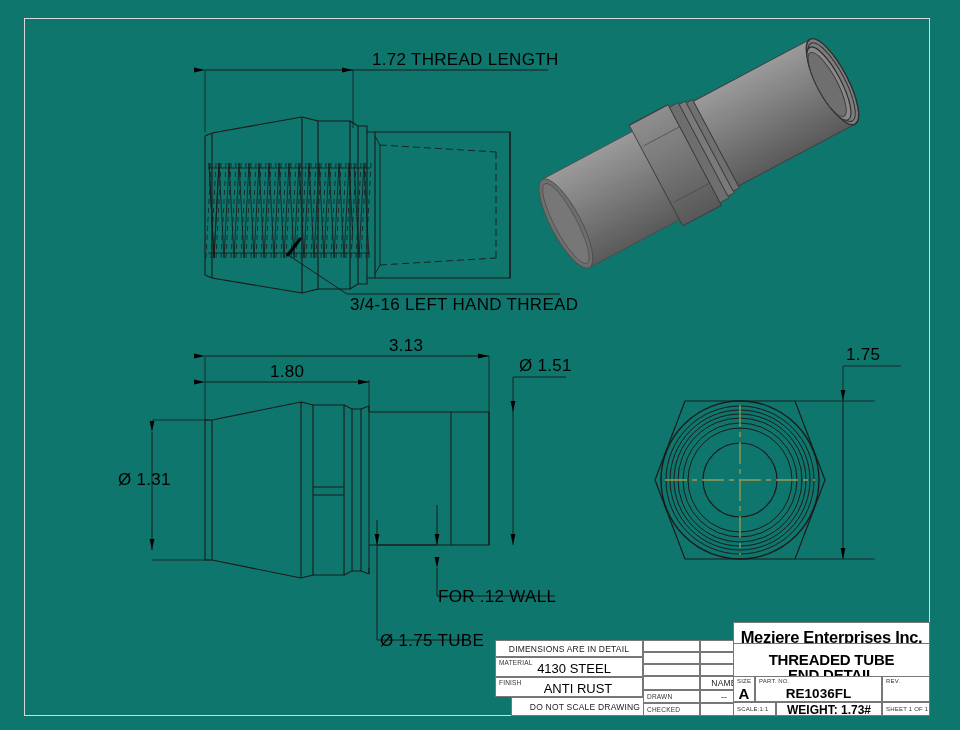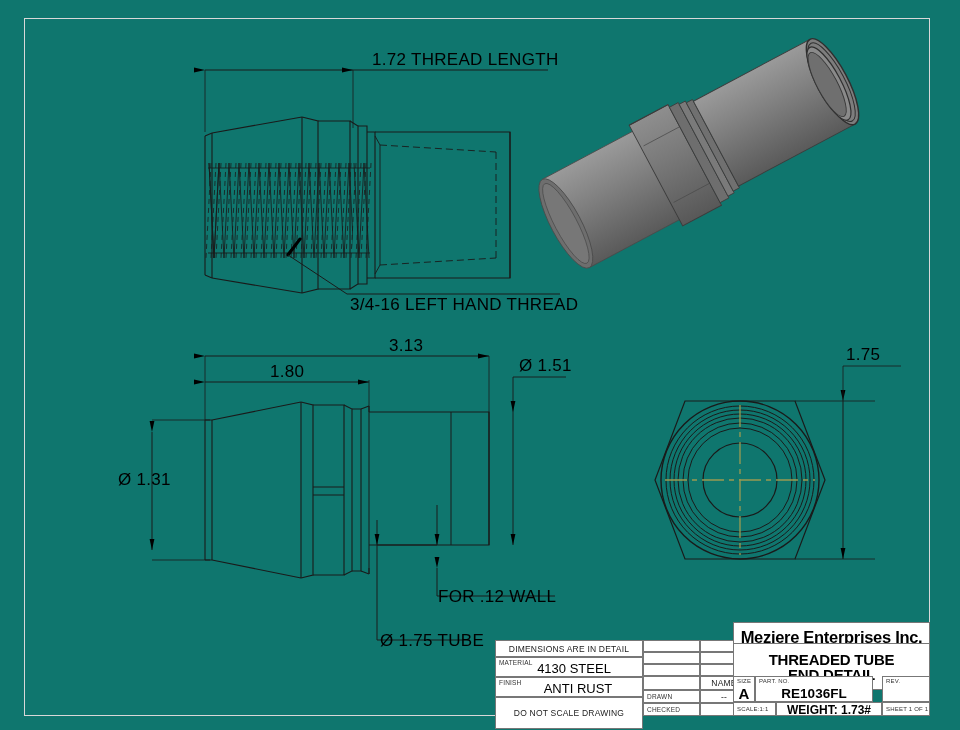--- a/index.html
+++ b/index.html
@@ -292,21 +292,21 @@
     <div class="tb-cell" style="left:0;top:17px;width:148px;height:20px;">
       <span class="tb-lbl">MATERIAL</span>
       <span class="tb-val" style="top:3px;left:10px;right:0;">4130 STEEL</span>
     </div>
 
     <div class="tb-cell" style="left:0;top:37px;width:148px;height:20px;">
       <span class="tb-lbl">FINISH</span>
       <span class="tb-val" style="top:3px;left:18px;right:0;">ANTI RUST</span>
     </div>
 
-    <div class="tb-cell" style="left:0;top:57px;width:148px;height:32px;">
+    <div class="tb-cell" style="left:16px;top:57px;width:148px;height:19px;">
       <span class="tb-center tb-tiny">DO  NOT  SCALE  DRAWING</span>
     </div>
 
     <div class="tb-cell" style="left:148px;top:0;width:57px;height:12px;"></div>
     <div class="tb-cell" style="left:205px;top:0;width:48px;height:12px;"></div>
     <div class="tb-cell" style="left:253px;top:0;width:48px;height:12px;"></div>
 
     <div class="tb-cell" style="left:148px;top:12px;width:57px;height:12px;"></div>
     <div class="tb-cell" style="left:205px;top:12px;width:48px;height:12px;"></div>
     <div class="tb-cell" style="left:253px;top:12px;width:48px;height:12px;"></div>
@@ -352,21 +352,21 @@
         <div class="drawtitle">THREADED TUBE</div>
         <div class="drawtitle">END DETAIL</div>
       </div>
     </div>
 
     <div class="tb-cell" style="left:238px;top:36px;width:22px;height:26px;">
       <span class="tb-lbl" style="font-size:6px;">SIZE</span>
       <span class="tb-val bold15" style="top:8px;">A</span>
     </div>
 
-    <div class="tb-cell" style="left:260px;top:36px;width:118px;height:26px;">
+    <div class="tb-cell" style="left:260px;top:36px;width:127px;height:26px;">
       <span class="tb-lbl" style="font-size:6px;">PART. NO.</span>
       <span class="tb-val bold13" style="top:9px;">RE1036FL</span>
     </div>
 
     <div class="tb-cell" style="left:387px;top:36px;width:48px;height:26px;">
       <span class="tb-lbl" style="font-size:6px;">REV.</span>
       <span class="tb-val" style="top:9px;"></span>
     </div>
 
     <div class="tb-cell" style="left:238px;top:62px;width:43px;height:14px;">

